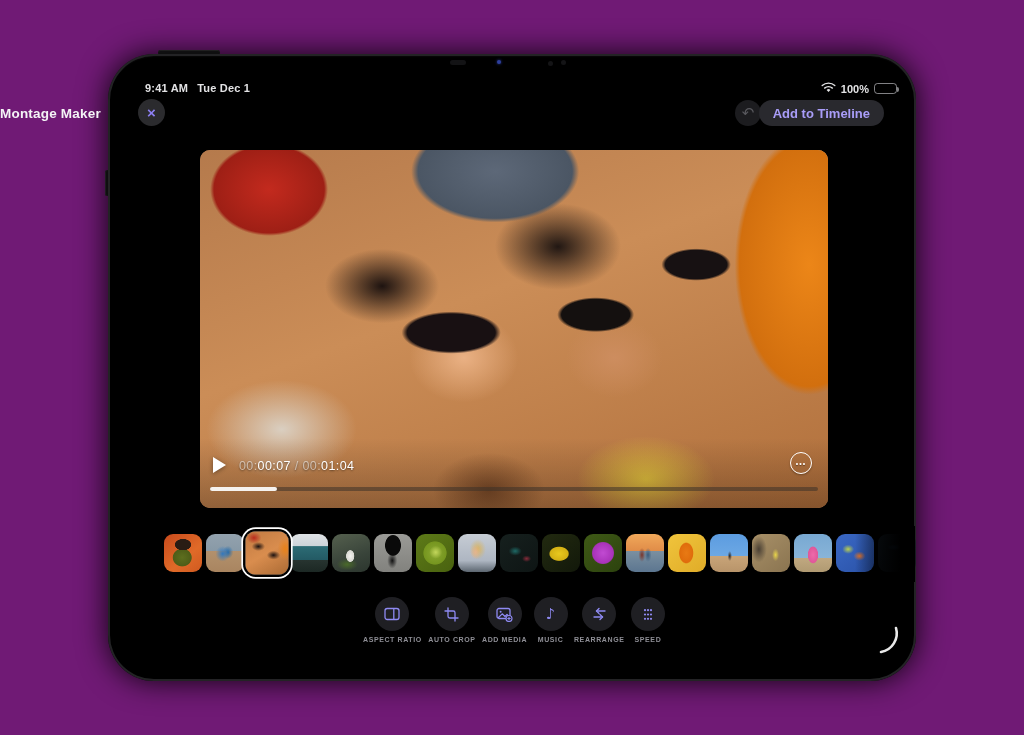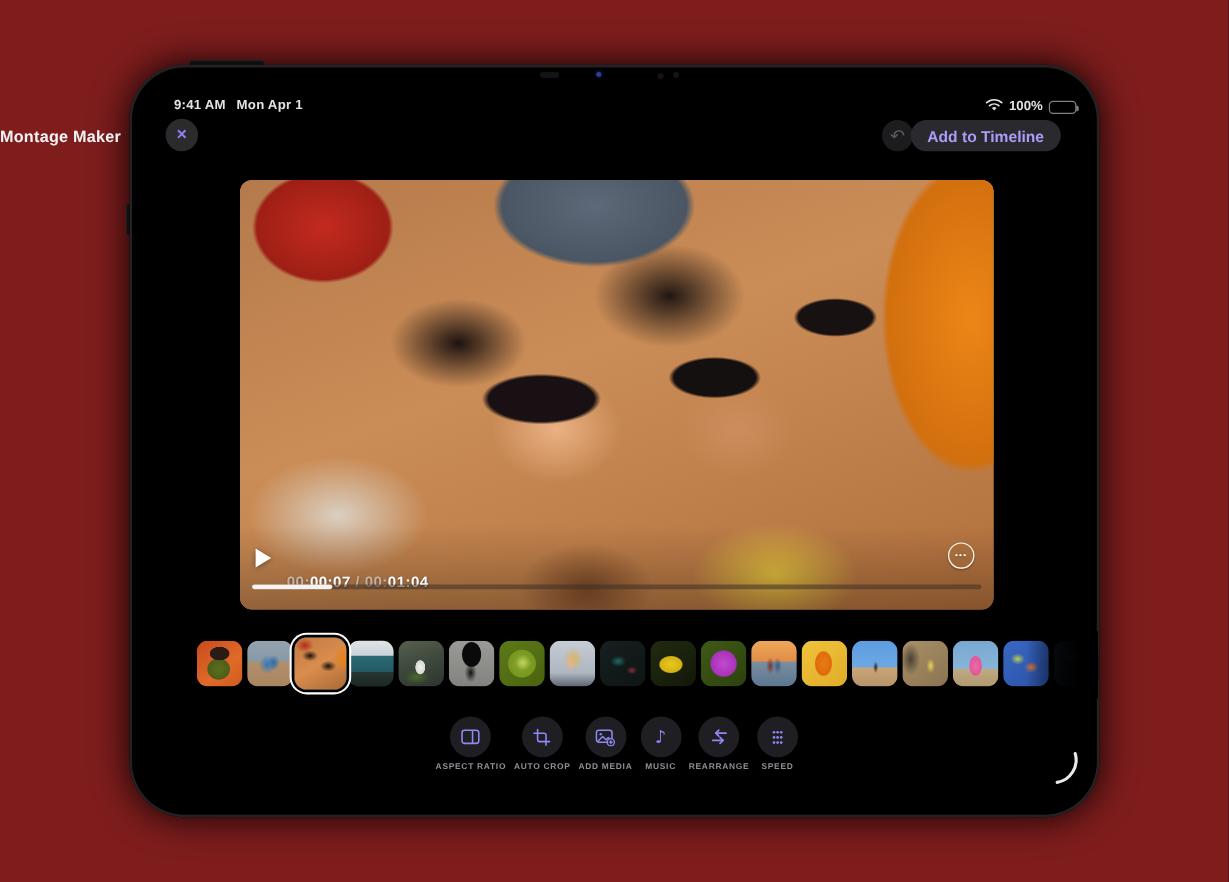--- a/index.html
+++ b/index.html
@@ -1,18 +1,18 @@
 <!DOCTYPE html>
 <html><head>
 <meta charset="utf-8">
 <style>
   * { margin:0; padding:0; box-sizing:border-box; }
   html,body { background:#111; }
   body { font-family:"Liberation Sans","DejaVu Sans",sans-serif; }
-  .stage { position:relative; width:1024px; height:735px; background:#7f1d1d; overflow:hidden; }
+  .stage { position:relative; width:1024px; height:735px; background:#701a75; overflow:hidden; }
 
   
   .device {
     position:absolute; left:108px; top:54px; width:808px; height:627px;
     background:#000; border-radius:46px;
     box-shadow: inset 0 0 0 2px #232325, inset 0 2px 2px rgba(255,255,255,.10),
                 inset 0 -1px 2px rgba(255,255,255,.04), 0 0 30px rgba(0,0,0,.9);
   }
   .top-button { position:absolute; left:158px; top:50px; width:62px; height:5px;
     background:#1b1b1d; border-radius:3px; box-shadow:inset 0 1px 0 #333; }
@@ -63,21 +63,21 @@
       radial-gradient(ellipse 125px 82px at 13% 78%, #dacfc1 0%, transparent 60%),
       radial-gradient(ellipse 115px 72px at 71% 92%, #e3c23e 0%, transparent 60%),
       radial-gradient(ellipse 90px 60px at 46% 95%, #7a4a28 0%, transparent 62%),
       linear-gradient(160deg, #b57a4c 0%, #cb8d57 42%, #b1703c 100%);
   }
   .video-shade { position:absolute; left:0; right:0; bottom:0; height:70px;
     background:linear-gradient(transparent, rgba(20,10,5,.28)); }
   .play-btn { position:absolute; left:213px; top:457px; width:0; height:0; cursor:pointer;
     border-left:13px solid #fff; border-top:8px solid transparent; border-bottom:8px solid transparent;
     filter:drop-shadow(0 1px 2px rgba(0,0,0,.4)); }
-  .timecode { position:absolute; left:239px; top:478px; font-size:12.5px; font-weight:700;
+  .timecode { position:absolute; left:239px; top:459px; font-size:12.5px; font-weight:400;
     letter-spacing:.4px; color:#fff; text-shadow:0 1px 2px rgba(0,0,0,.45);
     font-family:"Liberation Sans","DejaVu Sans",sans-serif; }
   .timecode .dim { color:rgba(255,255,255,.55); }
   .more-btn { position:absolute; left:790px; top:452px; width:22px; height:22px; border-radius:50%;
     border:1.5px solid #fff; display:flex; align-items:center; justify-content:center;
     color:#fff; font-size:7px; letter-spacing:1px; cursor:pointer;
     text-shadow:0 1px 1px rgba(0,0,0,.4); box-shadow:0 1px 2px rgba(0,0,0,.3); }
   .progress { position:absolute; left:210px; top:487px; width:608px; height:4px;
     background:rgba(60,50,40,.55); border-radius:2px; cursor:pointer; }
   .progress-fill { height:100%; background:#f5f2ef; border-radius:2px; }
@@ -128,21 +128,21 @@
   <div class="top-button"></div>
   <div class="side-button"></div>
   <div class="device"></div>
   <div class="cam-oval"></div>
   <div class="cam-dot-blue"></div>
   <div class="cam-dot" style="left:548px; top:61px;"></div>
   <div class="cam-dot" style="left:561px; top:60px;"></div>
 
   <div class="status-left">
     <span>9:41 AM</span>
-    <span>Mon Apr 1</span>
+    <span>Tue Dec 1</span>
   </div>
   <div class="status-right">
     <span>
       <svg width="15" height="11" viewBox="0 0 15 11" fill="none">
         <path d="M1.2 3.6 a9.3 9.3 0 0 1 12.6 0" stroke="#e3e3e5" stroke-width="1.4" stroke-linecap="round"></path>
         <path d="M3.6 6.1 a6 6 0 0 1 7.8 0" stroke="#e3e3e5" stroke-width="1.4" stroke-linecap="round"></path>
         <path d="M7.5 10 L5.6 7.9 a2.9 2.9 0 0 1 3.8 0 Z" fill="#e3e3e5"></path>
       </svg>
     </span>
     <span>100%</span>

